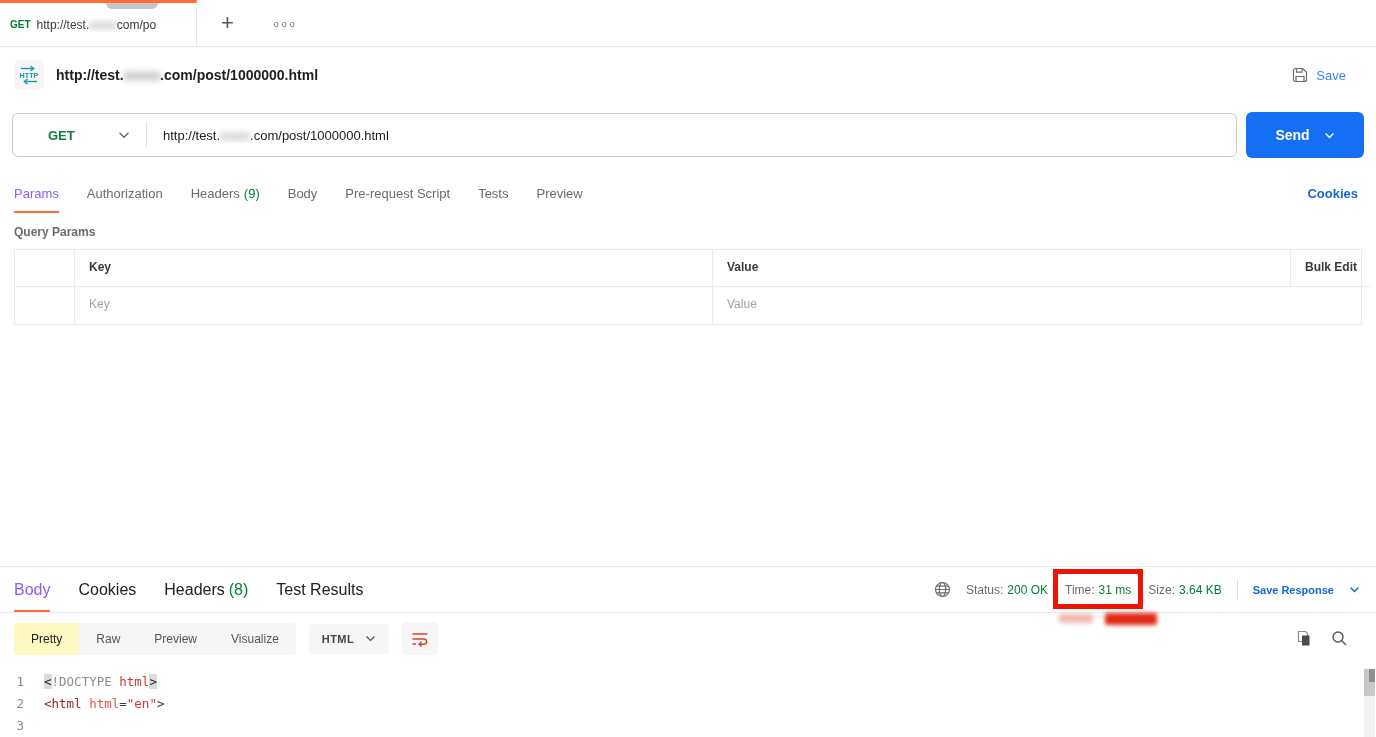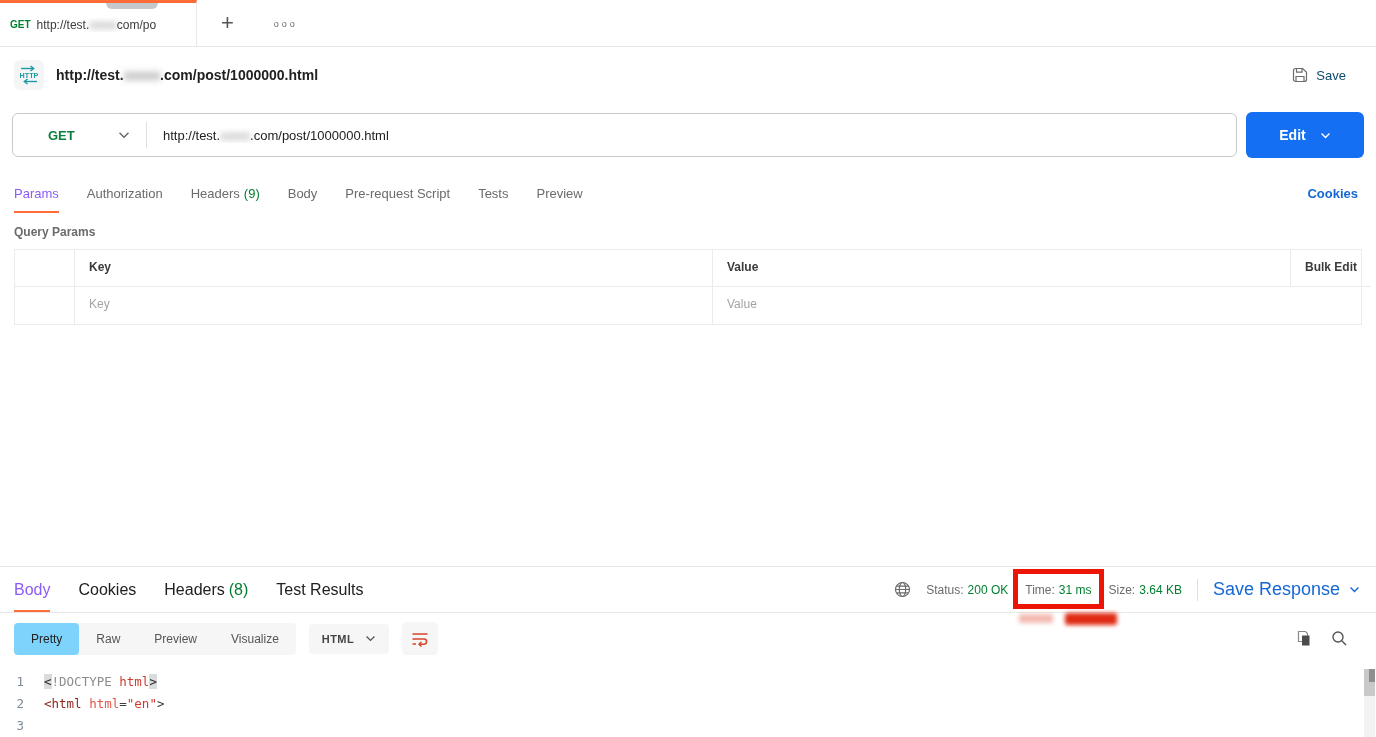--- a/index.html
+++ b/index.html
@@ -17,21 +17,21 @@
   .req-tab .tab-method { color:#007f31; font-size:10px; font-weight:700; flex-shrink:0; }
   .req-tab .tab-url { font-size:12px; color:#3b3b3b; overflow:hidden; }
   .tab-blob { position:absolute; left:106px; top:3px; width:52px; height:6px; background:#c4c8cc; border-radius:0 0 6px 6px; }
   .plus-btn { margin-left:24px; align-self:center; font-size:22px; font-weight:300; color:#555; line-height:1; cursor:pointer; }
   .more-btn { margin-left:40px; align-self:center; font-size:9px; letter-spacing:3px; color:#666; cursor:pointer; padding-top:2px; }
 
   
   .req-header { display:flex; align-items:center; padding:13px 16px 10px 14px; flex-shrink:0; }
   .http-badge { width:30px; height:30px; border-radius:6px; background:#f5f5f5; display:flex; align-items:center; justify-content:center; margin-right:12px; flex-shrink:0; }
   .req-title { font-size:14px; font-weight:700; color:#212121; }
-  .save-btn { margin-left:auto; margin-right:14px; display:flex; align-items:center; gap:8px; color:#0c4a6e; font-size:13px; cursor:pointer; }
+  .save-btn { margin-left:auto; margin-right:14px; display:flex; align-items:center; gap:8px; color:#3b82f6; font-size:13px; cursor:pointer; }
 
   .redacted { filter:blur(3px); color:#909090; letter-spacing:-0.5px; }
 
   
   .url-row { display:flex; gap:9px; padding:13px 12px 15px; flex-shrink:0; }
   .url-group { flex:1; height:44px; border:1px solid #c9c9c9; border-radius:6px; display:flex; align-items:center; background:#fff; }
   .method-select { width:133px; display:flex; align-items:center; padding-left:35px; cursor:pointer; flex-shrink:0; }
   .method-select .method-label { color:#0e7e3c; font-size:13px; font-weight:700; }
   .method-select .chev { margin-left:auto; margin-right:16px; color:#666; }
   .vdiv { width:1px; height:26px; background:#e0e0e0; flex-shrink:0; }
@@ -66,27 +66,27 @@
   .resp-tabs { display:flex; align-items:stretch; height:46px; padding:0 14px; border-bottom:1px solid #e8e8e8; }
   .resp-meta { margin-left:auto; display:flex; align-items:center; gap:15px; font-size:12px; color:#6b6b6b; }
   .meta-val { color:#007f31; margin-left:4px; }
   .meta-item { white-space:nowrap; }
   .time-item { position:relative; padding:0 2px; }
   .red-annotation { position:absolute; left:-10px; right:-10px; top:-14px; bottom:-12px; border:5px solid #ec1505; pointer-events:none; }
   .red-blob { position:absolute; pointer-events:none; filter:blur(2px); }
   .blob1 { left:-4px; bottom:-26px; width:34px; height:9px; background:#f3b9b2; border-radius:2px; }
   .blob2 { left:42px; bottom:-28px; width:52px; height:12px; background:#e02a14; border-radius:2px; }
   .meta-vdiv { width:1px; height:22px; background:#e0e0e0; }
-  .save-response { color:#1567d3; font-size:18px; font-weight:400; display:flex; align-items:center; gap:9px; margin-right:2px; cursor:pointer; }
+  .save-response { color:#1567d3; font-size:11px; font-weight:700; display:flex; align-items:center; gap:15px; margin-right:2px; cursor:pointer; }
 
   
   .resp-toolbar { display:flex; align-items:center; padding:9px 14px; gap:13px; }
   .seg { display:flex; background:#f6f6f6; border-radius:4px; font-size:12px; color:#555; }
   .seg-item { padding:9px 17px; cursor:pointer; border-radius:4px; }
-  .seg-item.active { background:#7dd3fc; color:#212121; }
+  .seg-item.active { background:#fef9c3; color:#212121; }
   .fmt-select { background:#f6f6f6; border-radius:4px; padding:9px 13px; display:flex; align-items:center; gap:11px; font-size:11px; font-weight:700; color:#444; letter-spacing:.4px; cursor:pointer; }
   .fmt-select .chev { color:#555; }
   .wrap-btn { background:#f6f6f6; border-radius:4px; width:36px; height:33px; display:flex; align-items:center; justify-content:center; cursor:pointer; }
   .toolbar-right { margin-left:auto; display:flex; align-items:center; gap:18px; margin-right:14px; }
   .icon-btn { cursor:pointer; display:flex; }
 
   
   .code-area { flex:1; position:relative; font-family:"DejaVu Sans Mono","Liberation Mono",monospace; font-size:12.5px; line-height:22px; padding-top:7px; overflow:hidden; }
   .code-line { display:flex; }
   .line-num { width:44px; text-align:right; color:#7b8a99; padding-right:20px; flex-shrink:0; }
@@ -142,21 +142,21 @@
     <div class="method-select">
       <span class="method-label">GET</span>
       <svg class="chev" width="12" height="8" viewBox="0 0 12 8" fill="none">
           <path d="M1.5 1.8 6 6.2l4.5-4.4" stroke="#666" stroke-width="1.4"></path>
         </svg>
     </div>
     <div class="vdiv"></div>
     <div class="url-input"><span>http://test.</span><span class="redacted">xxxxx</span><span>.com/post/1000000.html</span></div>
   </div>
   <div class="send-btn">
-    <span class="send-label">Edit</span>
+    <span class="send-label">Send</span>
     <svg class="chev" width="11" height="7" viewBox="0 0 12 8" fill="none">
         <path d="M1.5 1.8 6 6.2l4.5-4.4" stroke="#fff" stroke-width="1.6"></path>
       </svg>
   </div>
 </div>
 
 <div class="req-tabs">
   <div class="rtab active">
       <span>Params</span>
     </div>

